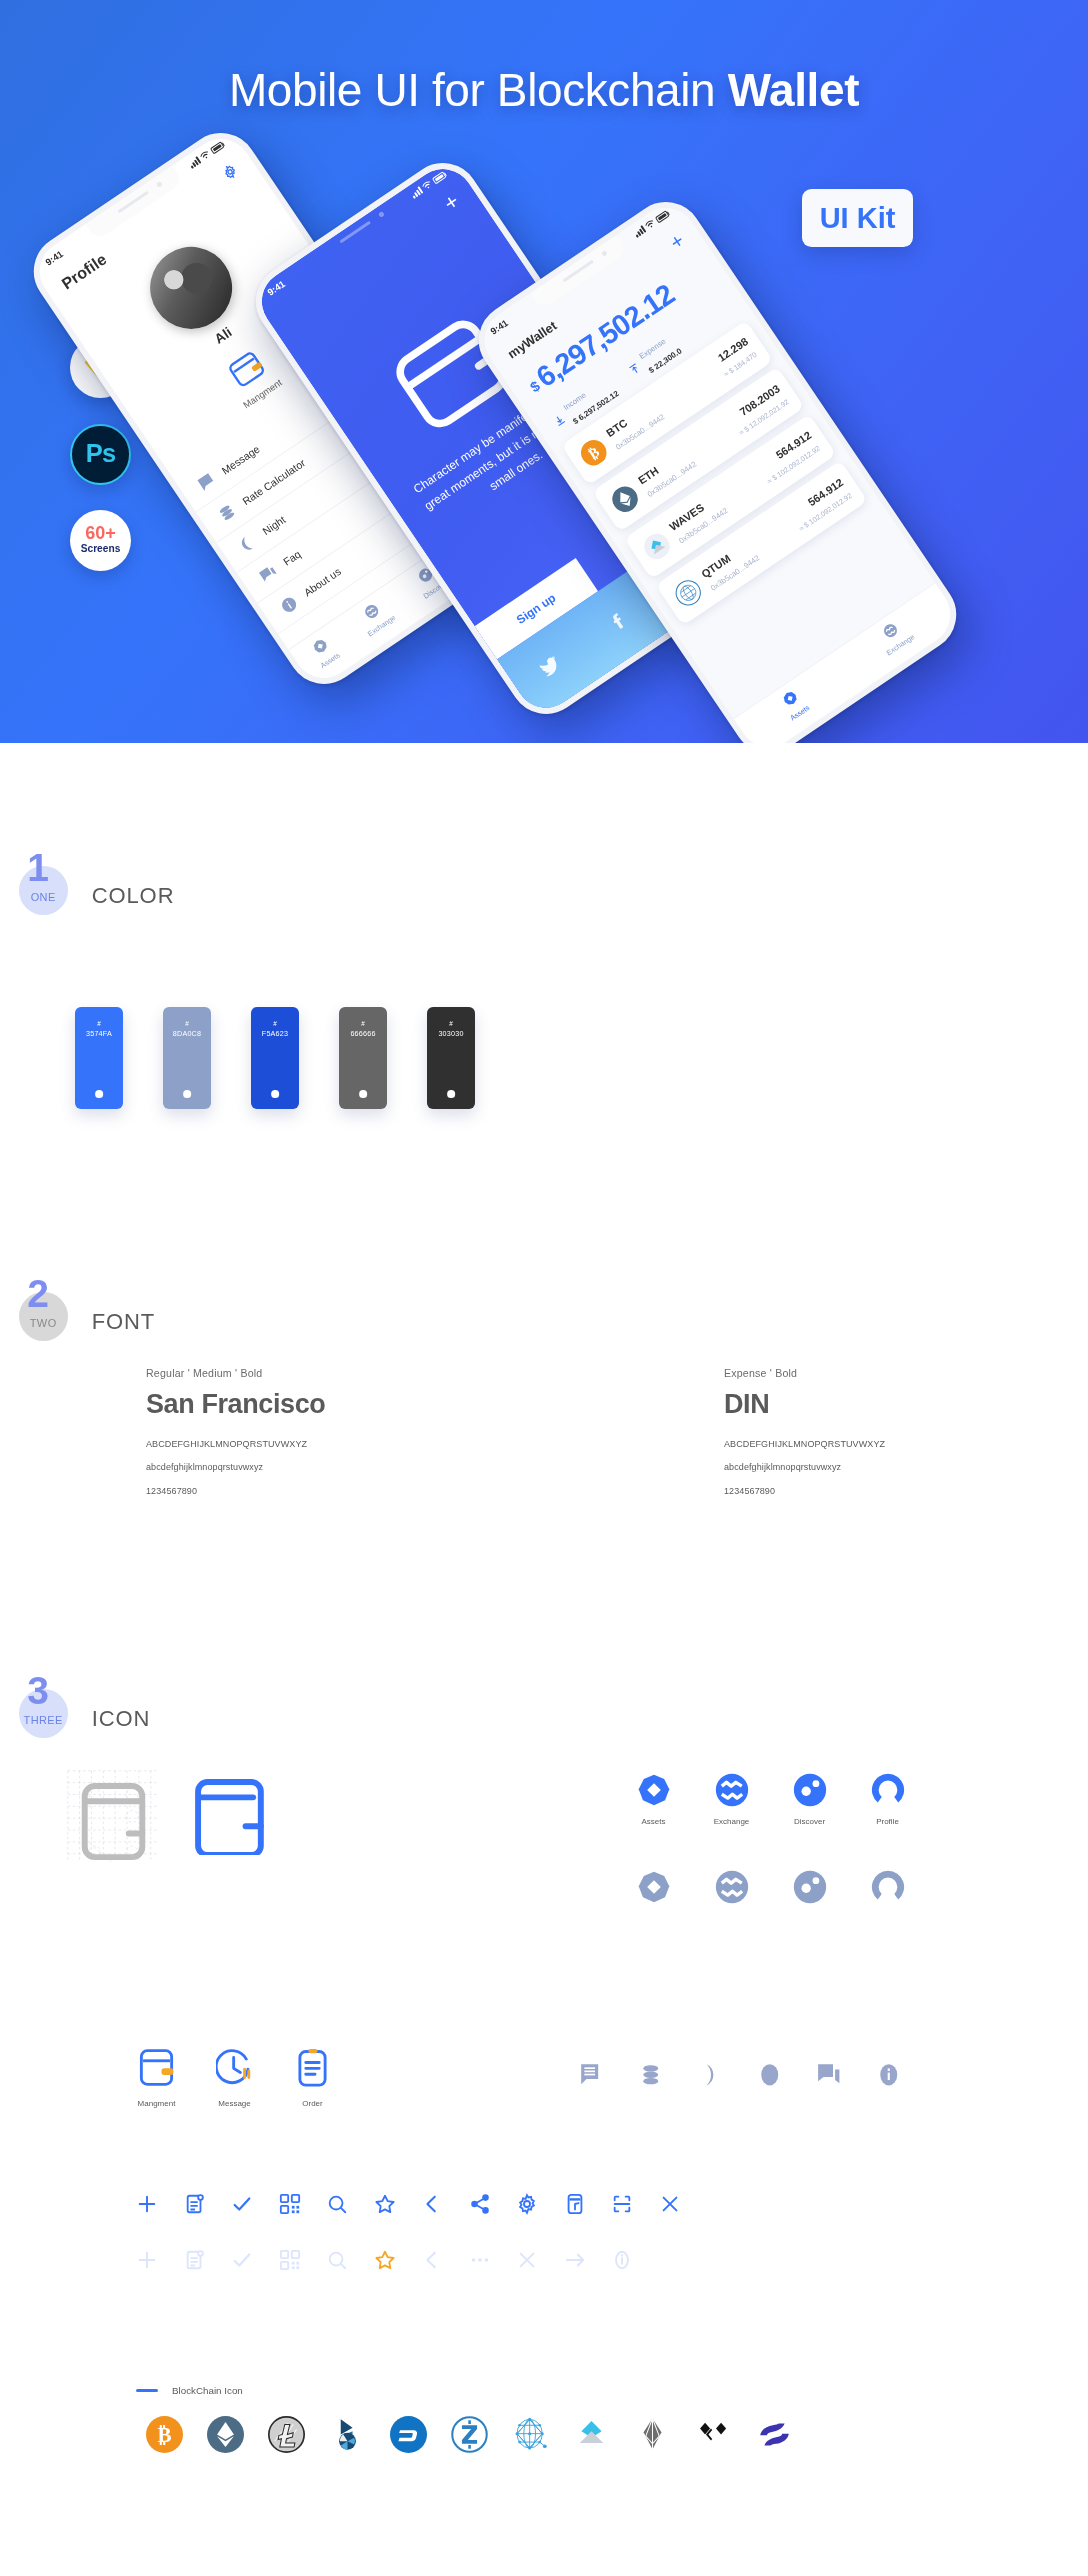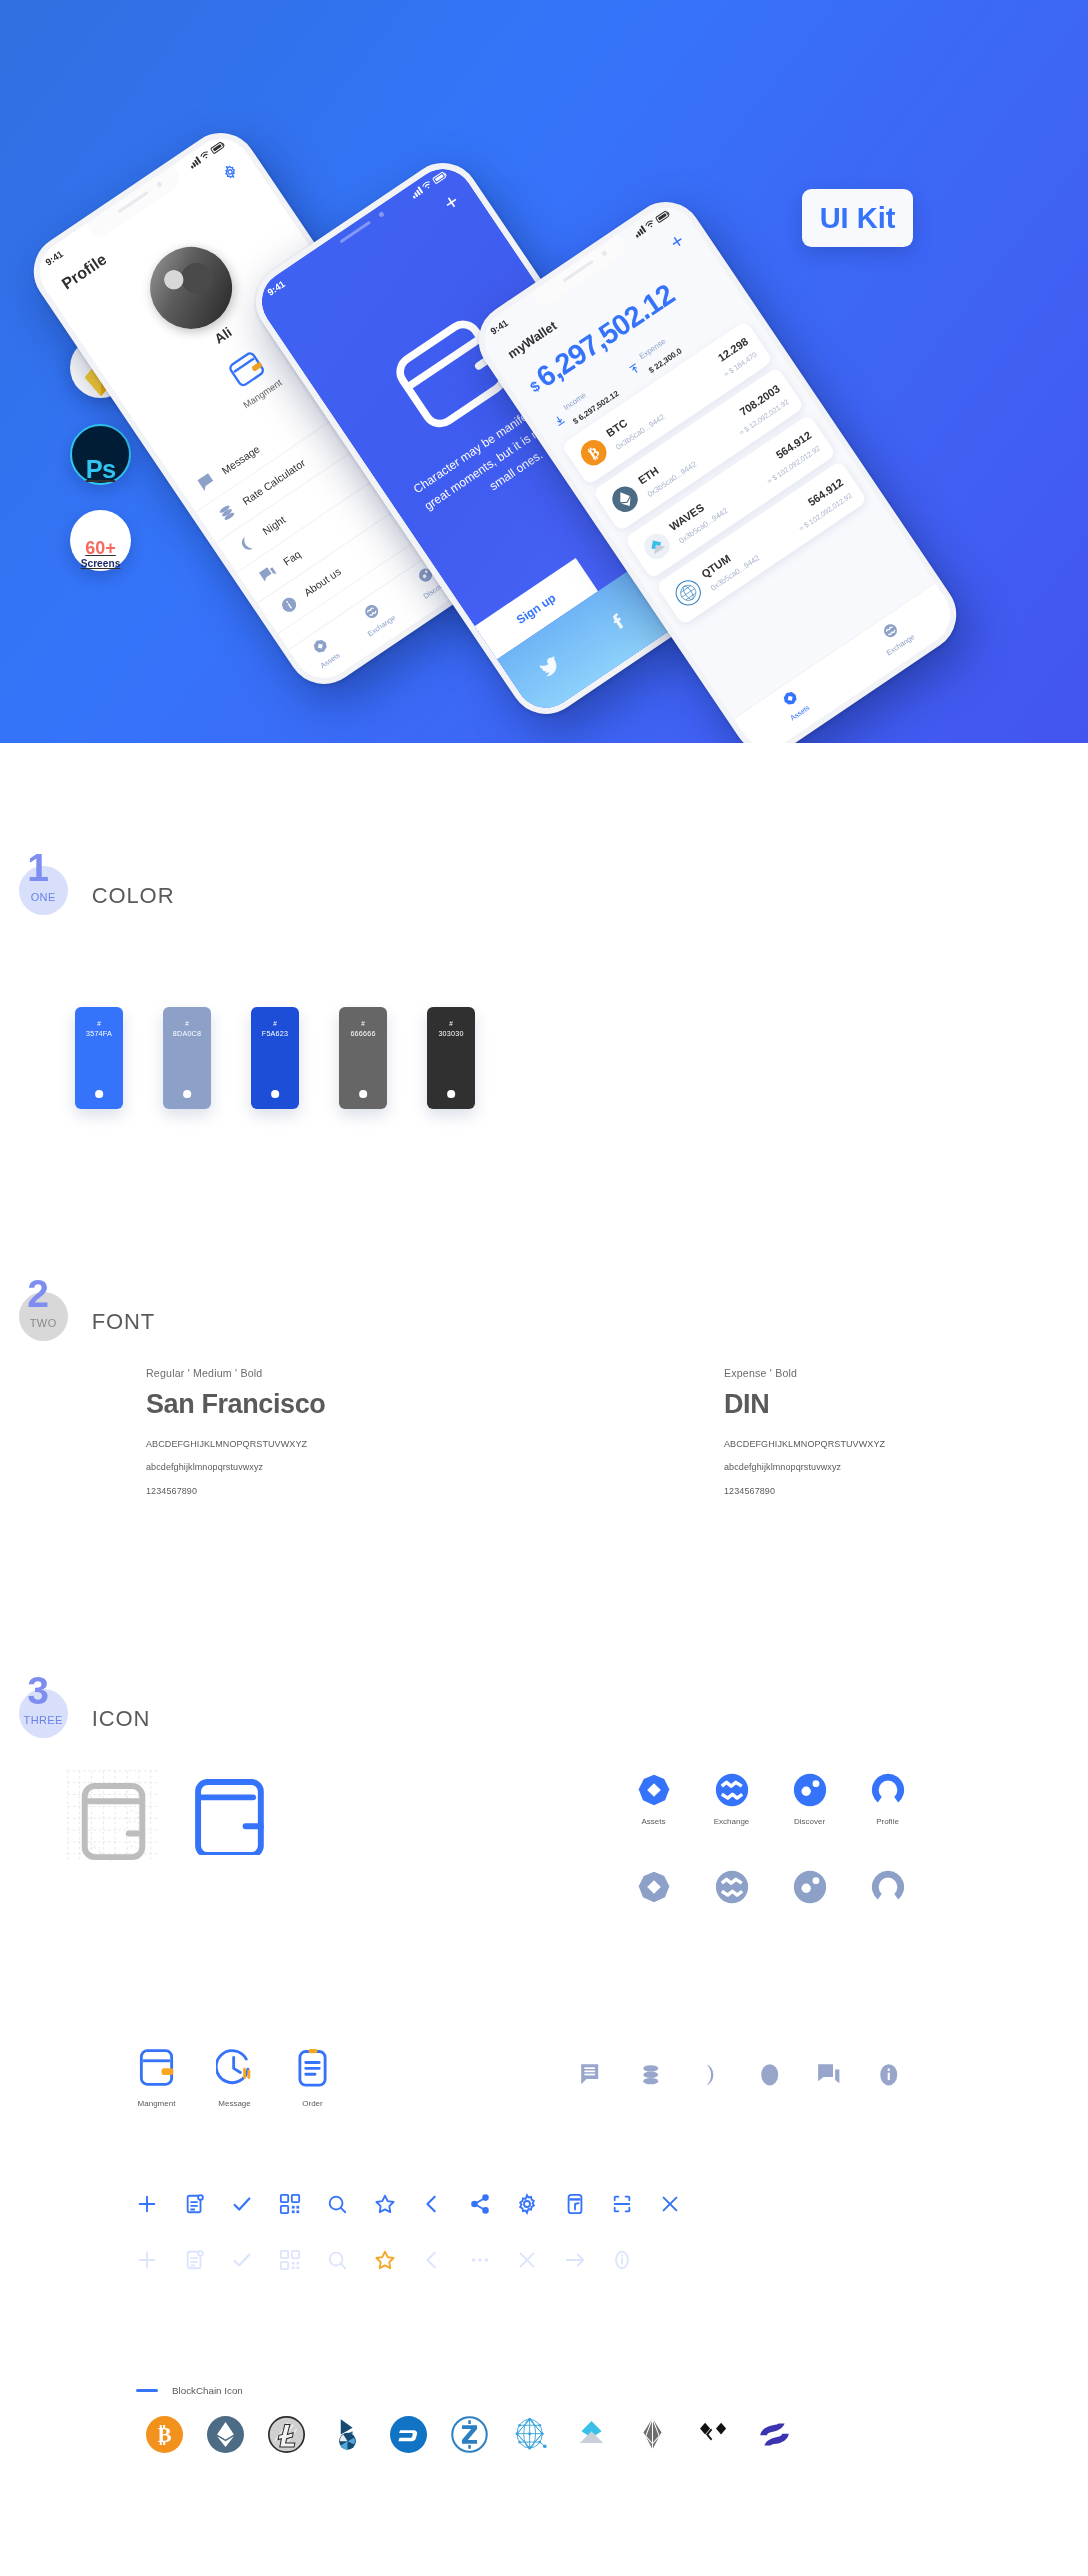--- a/index.html
+++ b/index.html
@@ -43,26 +43,25 @@
     box-shadow: 0 6.8px 20.4px rgba(10,30,90,.22);
   }
   .uikit-badge span {
     font-size: 29px; font-weight: 700; color: #3574FA; letter-spacing: 0px;
   }
 
   
   .badge-col { position: absolute; left: 70px; top: 337px; }
   .badge {
     width: 61px; height: 61px; border-radius: 50%;
-    display: flex; flex-direction: column; align-items: center; justify-content: flex-end;
+    display: flex; flex-direction: column; align-items: center; justify-content: center;
     box-shadow: 0 6px 15.3px rgba(8,25,80,.22);
     margin-bottom: 25.5px;
     background: #ffffff;
     position: relative;
-    text-decoration: underline;
   }
   .badge-sketch svg { width: 34px; height: 31px; display:block; }
   .badge-ps {
     background: #001e36;
     border: 2.6px solid #31c5f0;
   }
   .badge-ps span { font-size: 25.5px; font-weight: 700; color: #31c5f0; line-height: 1; letter-spacing: -0.9px;}
   .badge-screens span.n { font-size: 18px; font-weight: 700; color: #f8685f; line-height: 1; }
   .badge-screens span.l { font-size: 10.2px; font-weight: 700; color: #1b2b6b; line-height: 1.4; }
 
@@ -254,20 +253,24 @@
   .chain-label .bar { width:22px; height:3.4px; border-radius:1.7px; background:#3574FA;}
   .chain-label .txt { font-size:9.8px; color:#5a5a5a;}
   .chain-row { position:absolute; left:146px; top:2416px; display:flex; gap:24px; align-items:center;}
   .chain-ic { width:37px; height:37px;}
 </style>
 </head>
 <body>
 
 <div class="hero">
 
+  <div class="hero-title">
+    <span>Mobile UI for Blockchain</span>
+    <b>Wallet</b>
+  </div>
 
   <div class="uikit-badge">
     <span>UI Kit</span>
   </div>
 
   <div class="badge-col">
     <div class="badge badge-sketch">
       <span>
         <svg viewBox="0 0 40 36">
           <polygon points="9,2 31,2 39,12 20,34 1,12" fill="#FDB300"></polygon>

